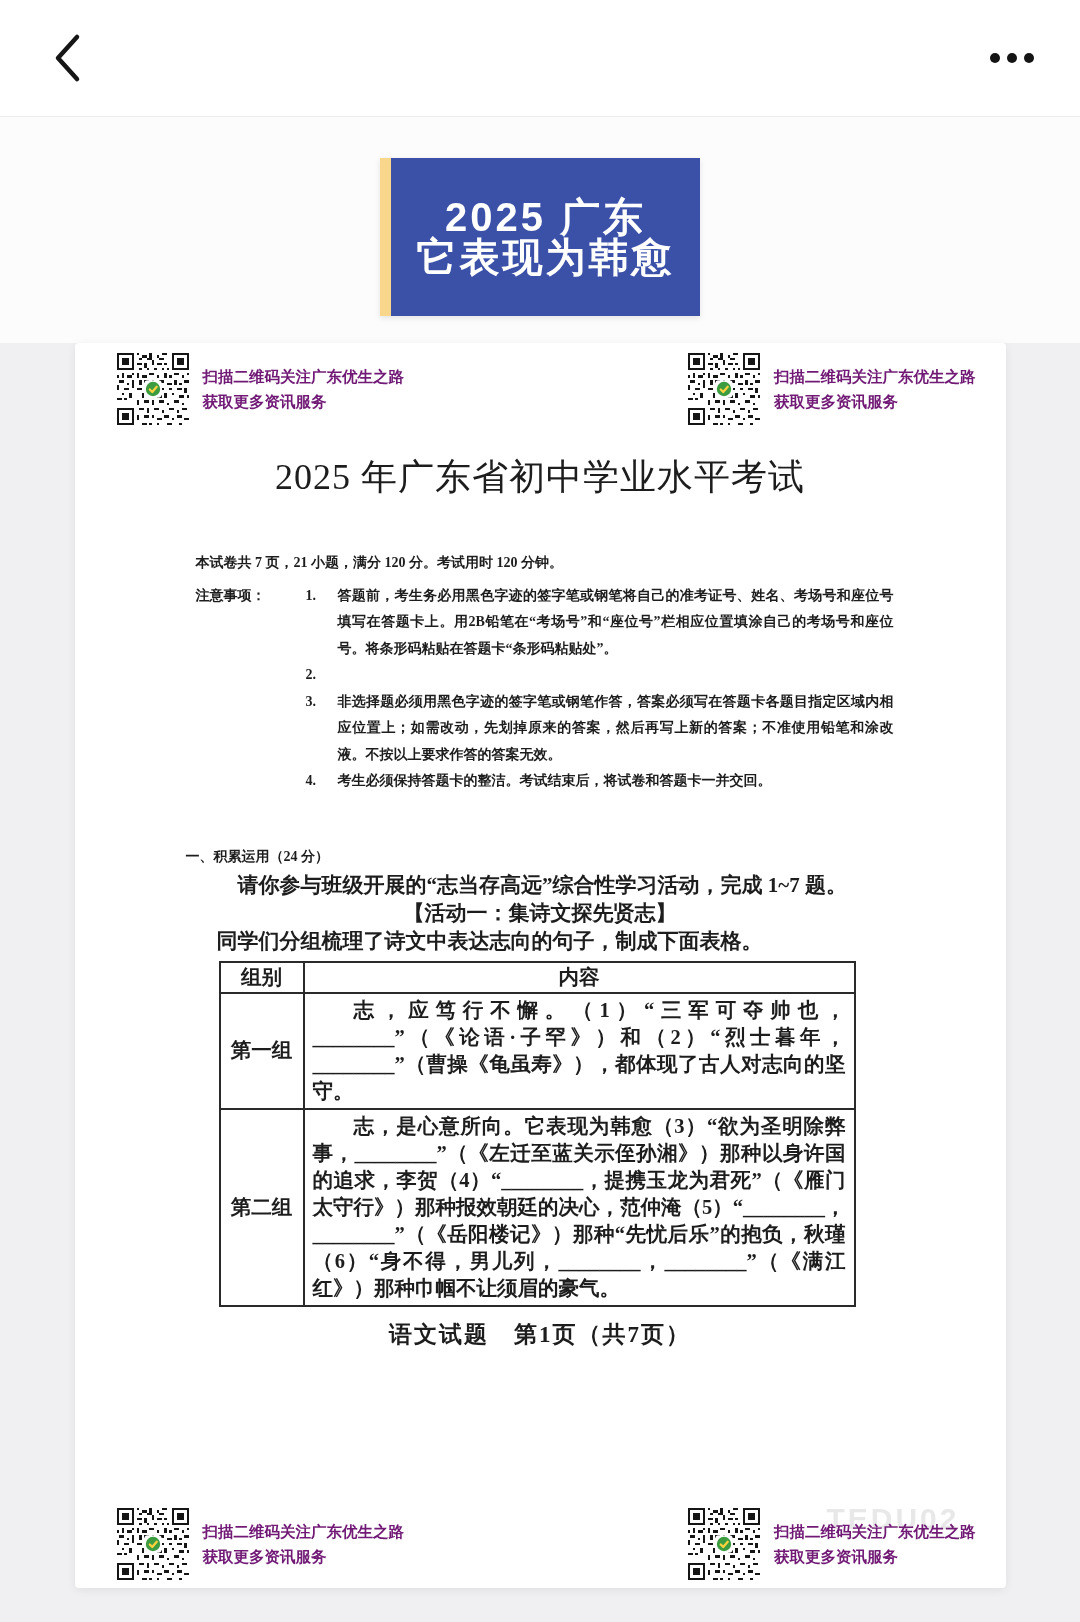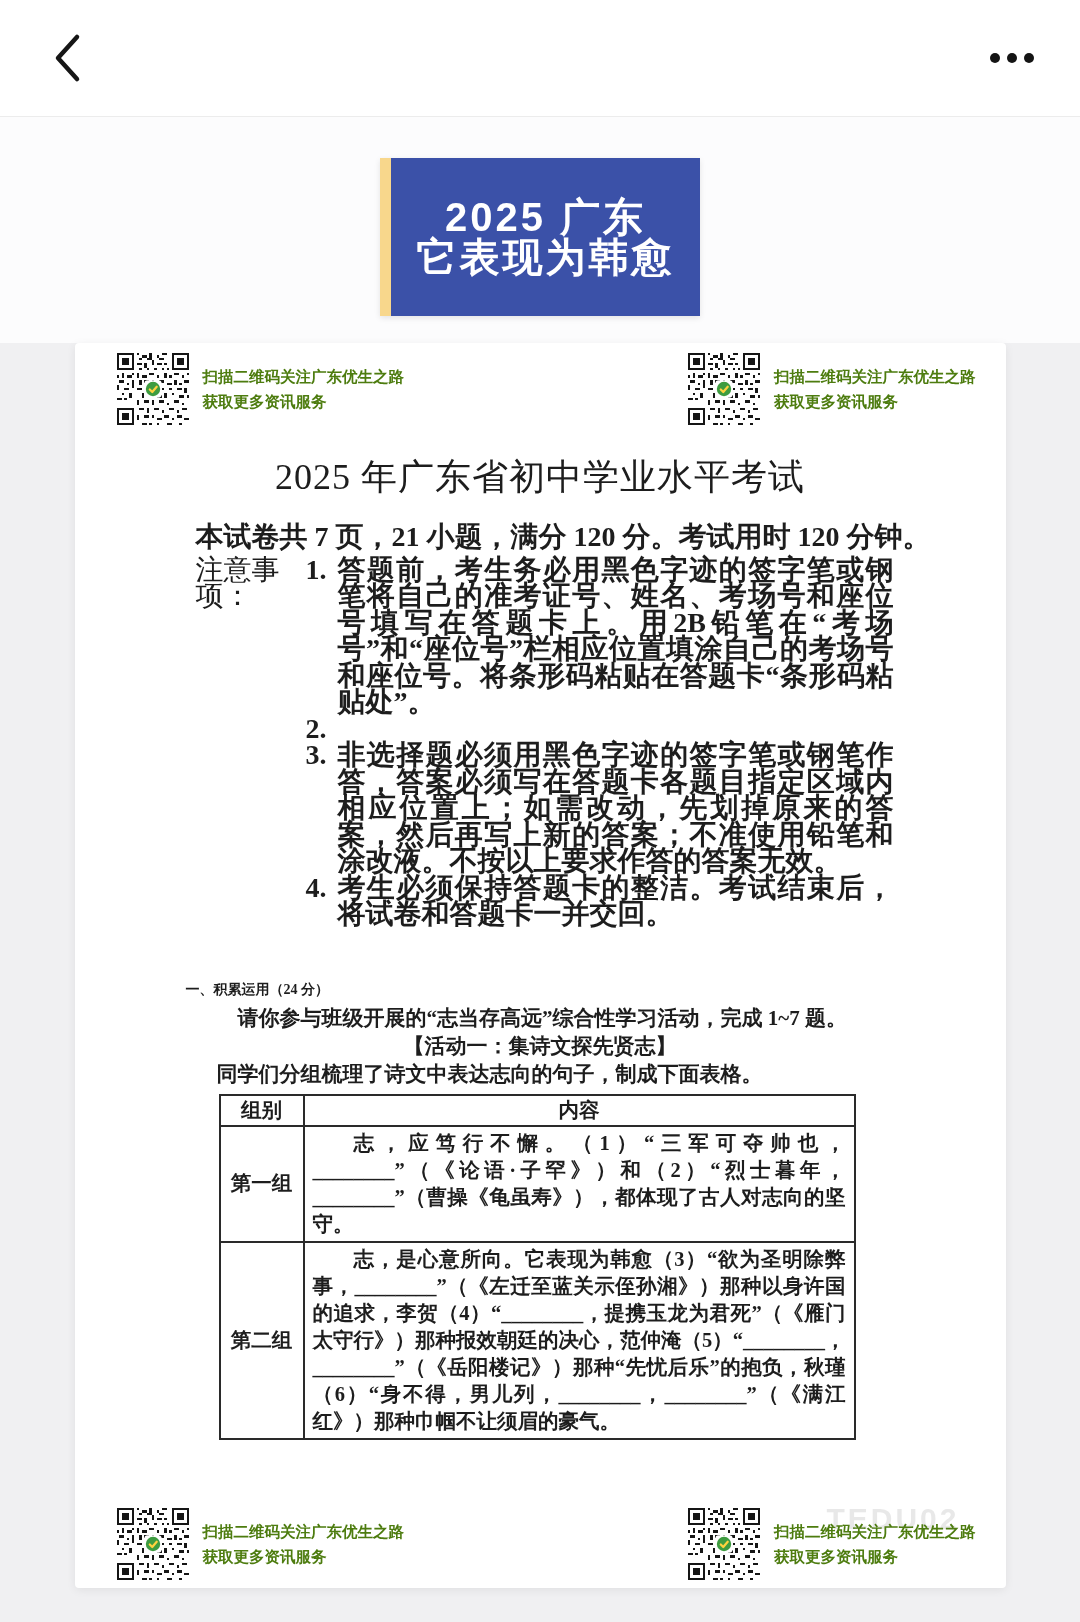--- a/index.html
+++ b/index.html
@@ -40,29 +40,29 @@
     font-family:"Liberation Serif","DejaVu Serif",serif;
     color:#1d1d1d;
   }
   .qr-row{
     display:flex;justify-content:space-between;align-items:flex-start;
     padding:10px 30px 0 42px;
   }
   .qr-row.bottom{position:absolute;left:0;right:0;bottom:8px;padding-top:0;}
   .qr-block{display:flex;gap:14px;align-items:center;}
   .qr{width:72px;height:72px;flex:none;}
-  .qr-caption{font-size:15.5px;font-weight:700;line-height:25px;color:#4d7c0f;
+  .qr-caption{font-size:15.5px;font-weight:700;line-height:25px;color:#701a75;
     font-family:"Liberation Sans","DejaVu Sans",sans-serif;white-space:nowrap;}
   .exam-title{margin-top:30px;text-align:center;font-size:36px;font-weight:400;line-height:45px;letter-spacing:1px;}
   .subject{margin-top:24px;text-align:center;font-size:50px;font-weight:700;line-height:58px;letter-spacing:6px;}
-  .paper-text{margin:24px 112px 0 121px;font-size:28px;font-weight:700;line-height:26.5px;}
+  .paper-text{margin:50px 112px 0 121px;font-size:14px;font-weight:700;line-height:26.5px;}
   .summary{white-space:nowrap;}
   .notices{margin-top:6px;}
   .notice{display:flex;}
-  .n-label{width:110px;flex:none;font-weight:400;}
+  .n-label{width:110px;flex:none;font-weight:700;}
   .n-num{width:32px;flex:none;}
   .n-text{flex:1;text-align:justify;}
   .section{margin-top:48px;font-size:21px;font-weight:700;line-height:28px;}
   .sec-heading{margin-left:111px;font-size:14px;}
   .sec-intro{margin-left:121px;text-indent:2em;}
   .sec-activity{text-align:center;}
   .sec-note{margin-left:121px;text-indent:1em;}
   table.poem{
     margin:6px 0 5px 144px;width:637px;border-collapse:collapse;
     font-size:20.5px;line-height:27px;font-weight:700;
@@ -199,20 +199,21 @@
         <tr>
           <td class="group-cell">第二组</td>
           <td class="content-cell">
                 <p>志，是心意所向。它表现为韩愈（3）“欲为圣明除弊事，________”（《左迁至蓝关示侄孙湘》）那种以身许国的追求，李贺（4）“________，提携玉龙为君死”（《雁门太守行》）那种报效朝廷的决心，范仲淹（5）“________，________”（《岳阳楼记》）那种“先忧后乐”的抱负，秋瑾（6）“身不得，男儿列，________，________”（《满江红》）那种巾帼不让须眉的豪气。</p>
               </td>
         </tr>
       </tbody>
         </table>
     </div>
 
+    <div class="page-footer">语文试题　第1页（共7页）</div>
 
     <div class="watermark">TEDU02</div>
 
     <div class="qr-row bottom">
       <div class="qr-block">
         <svg class="qr">
             <use href="#qr-sym"></use>
           </svg>
         <div class="qr-caption">
           <div>扫描二维码关注广东优生之路</div>

